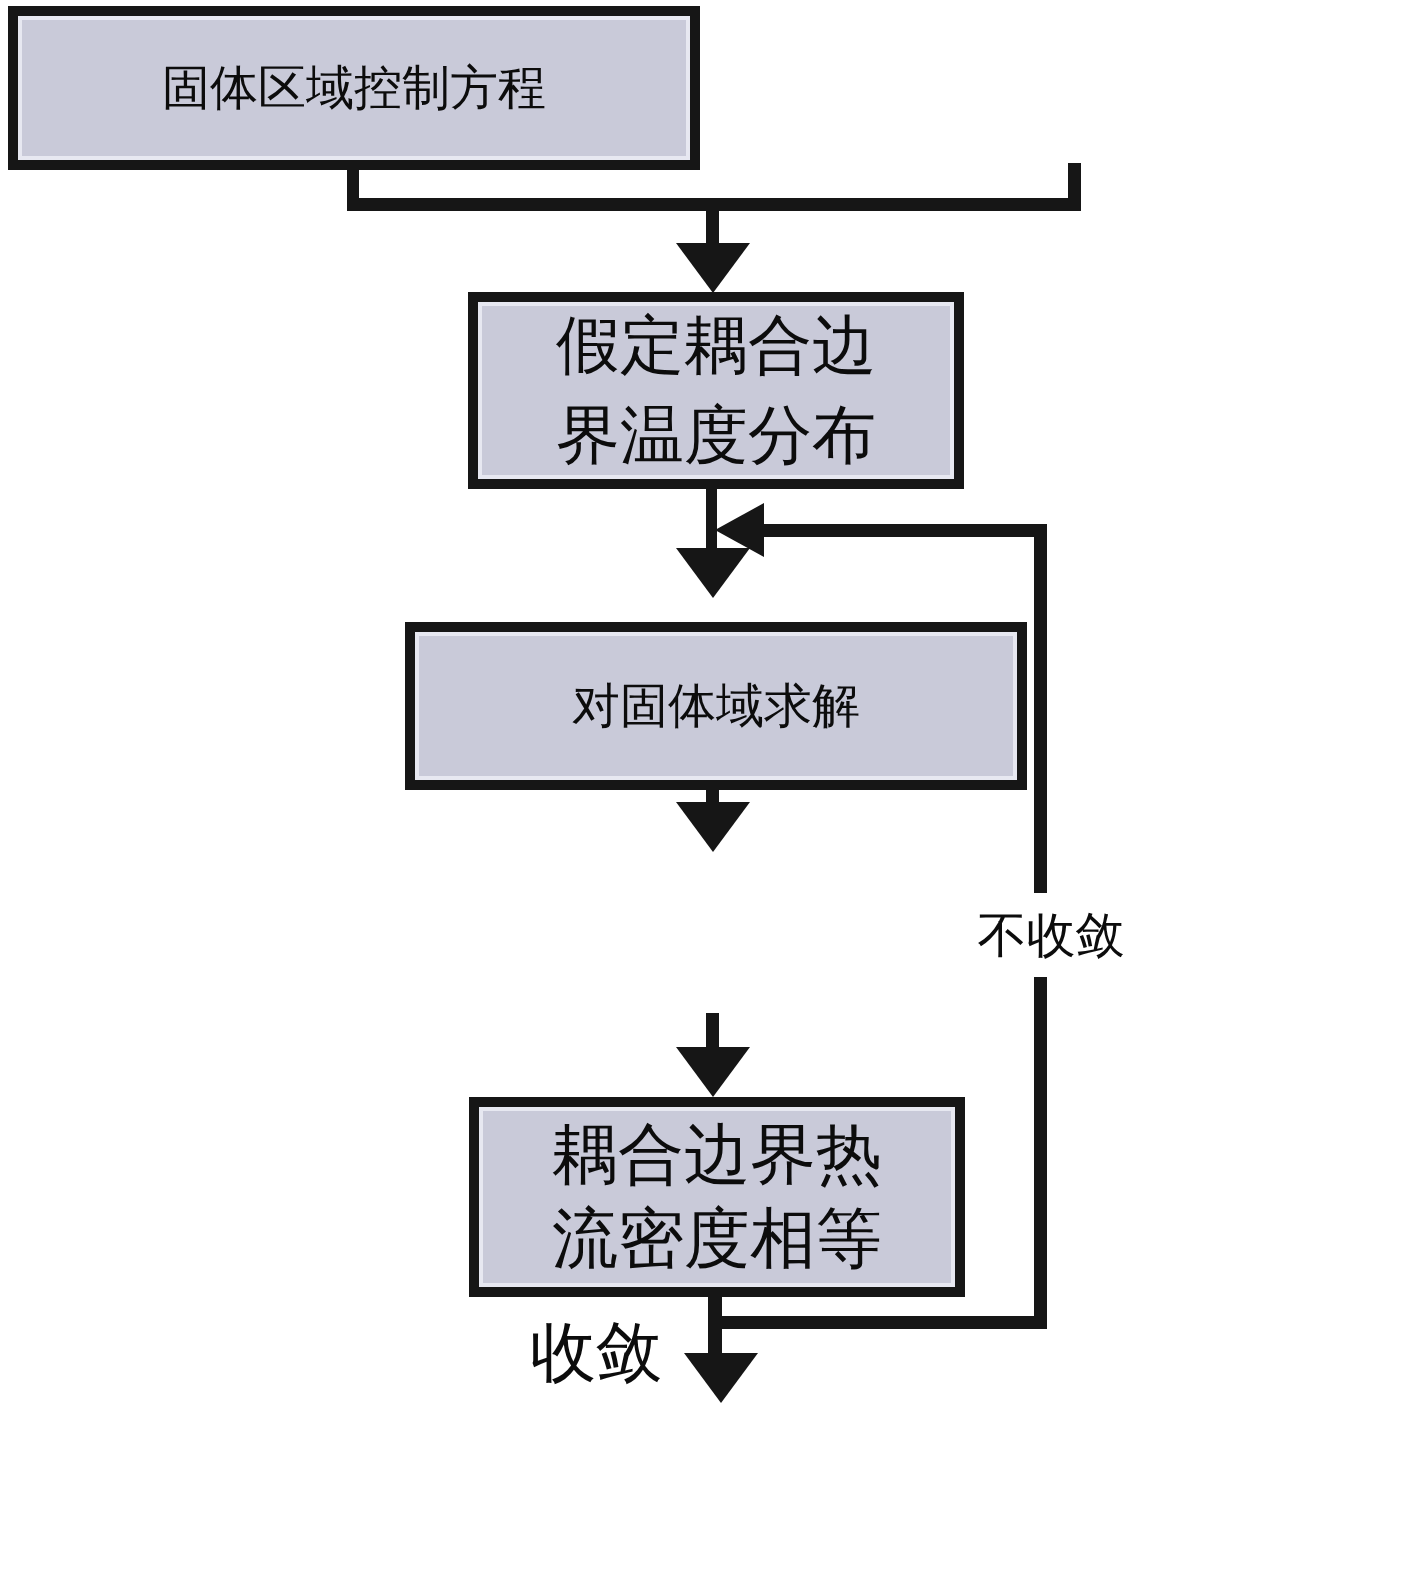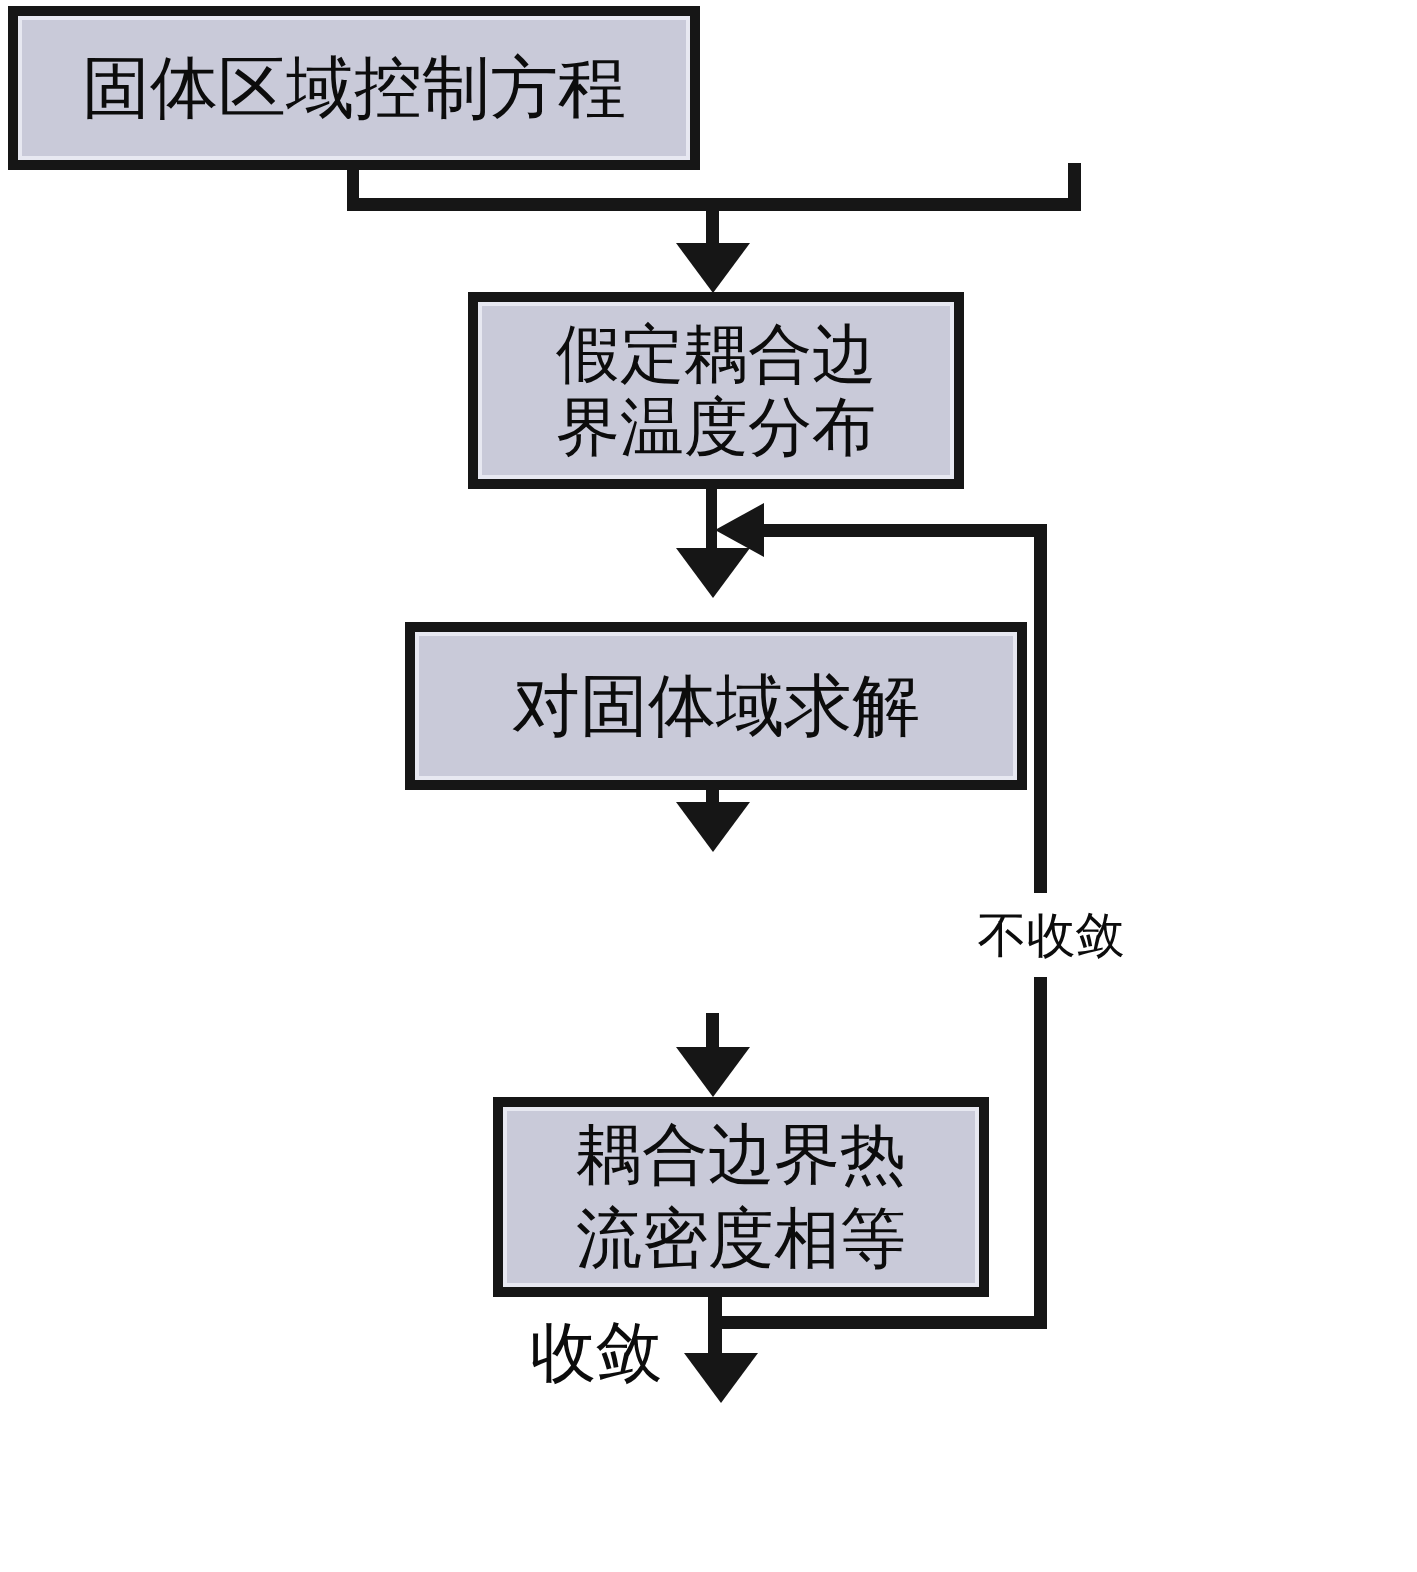--- a/index.html
+++ b/index.html
@@ -47,22 +47,22 @@
   }
   .edge-label {
     position: absolute;
     display: flex;
     align-items: center;
     justify-content: center;
     text-align: center;
     background: var(--bg);
     z-index: 4;
   }
-  .f68 { font-size: 68px; line-height: 1; }
-  .f64 { font-size: 64px; line-height: 73px; }
+  .f68 { font-size: 48px; line-height: 1; }
+  .f64 { font-size: 64px; line-height: 90px; }
   .f64s { font-size: 49px; line-height: 1; }
   .f66 { font-size: 66px; line-height: 84px; }
 </style>
 </head>
 <body>
 
 <div id="canvas">
 
   <div class="node f68" style="left:8px; top:6px; width:692px; height:164px;">
     <span class="lbl">固体区域控制方程</span>
@@ -95,21 +95,21 @@
 
   <div class="conn" style="left:1034px; top:524px; width:13px; height:805px;"></div>
 
   <div class="edge-label f64s" style="left:948px; top:893px; width:206px; height:84px;">
     <span>不收敛</span>
   </div>
 
   <div class="conn" style="left:706px; top:1013px; width:13px; height:38px;"></div>
   <div class="tri-down" style="left:676px; top:1047px;"></div>
 
-  <div class="node f66" style="left:469px; top:1097px; width:496px; height:200px;margin-left:24px;">
+  <div class="node f66" style="left:469px; top:1097px; width:496px; height:200px;">
     <span class="lbl">耦合边界热
 流密度相等</span>
   </div>
 
   <div class="conn" style="left:708px; top:1297px; width:14px; height:62px;"></div>
   <div class="conn" style="left:708px; top:1316px; width:339px; height:13px;"></div>
 
   <div class="edge-label f66" style="left:520px; top:1312px; width:152px; height:82px;">
     <span>收敛</span>
   </div>

